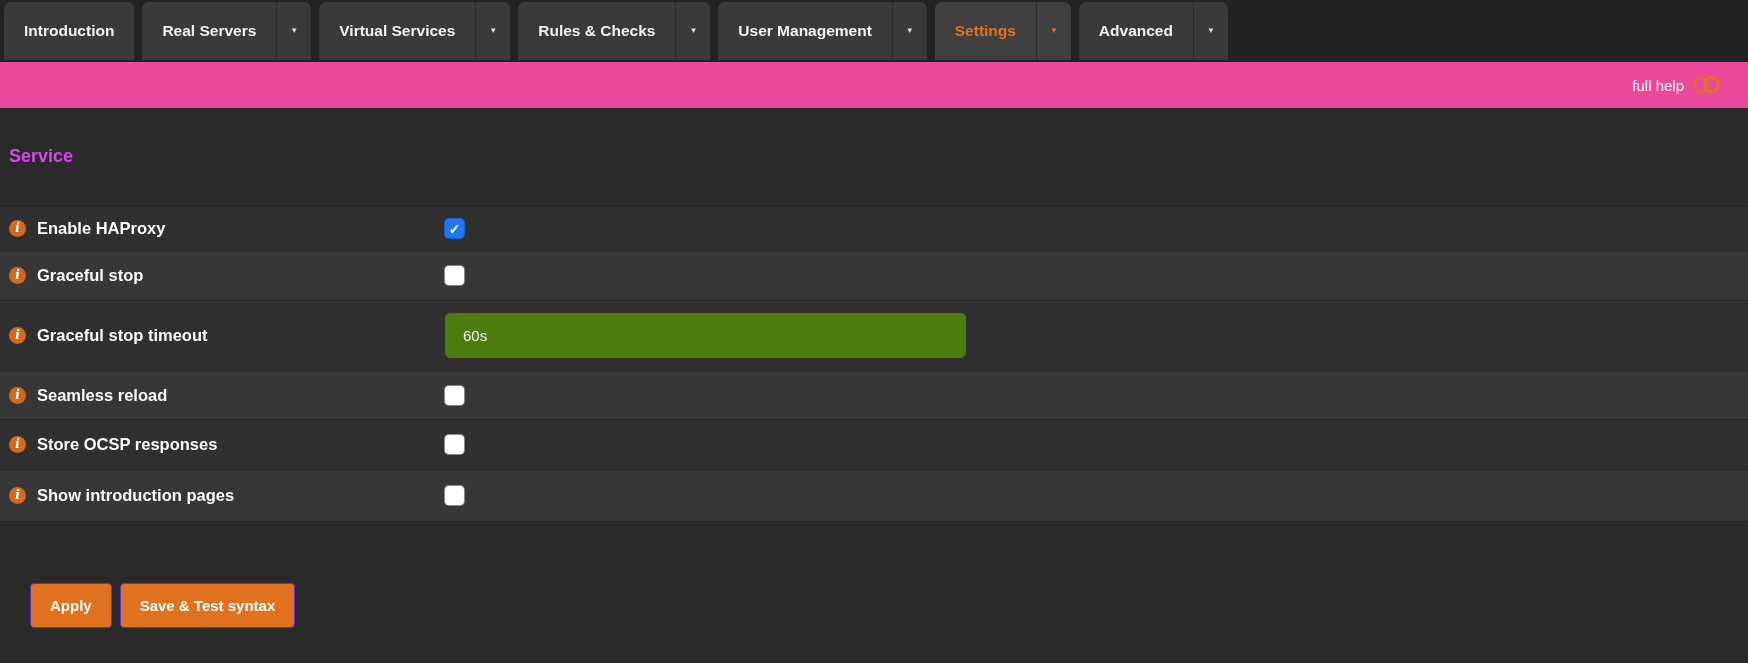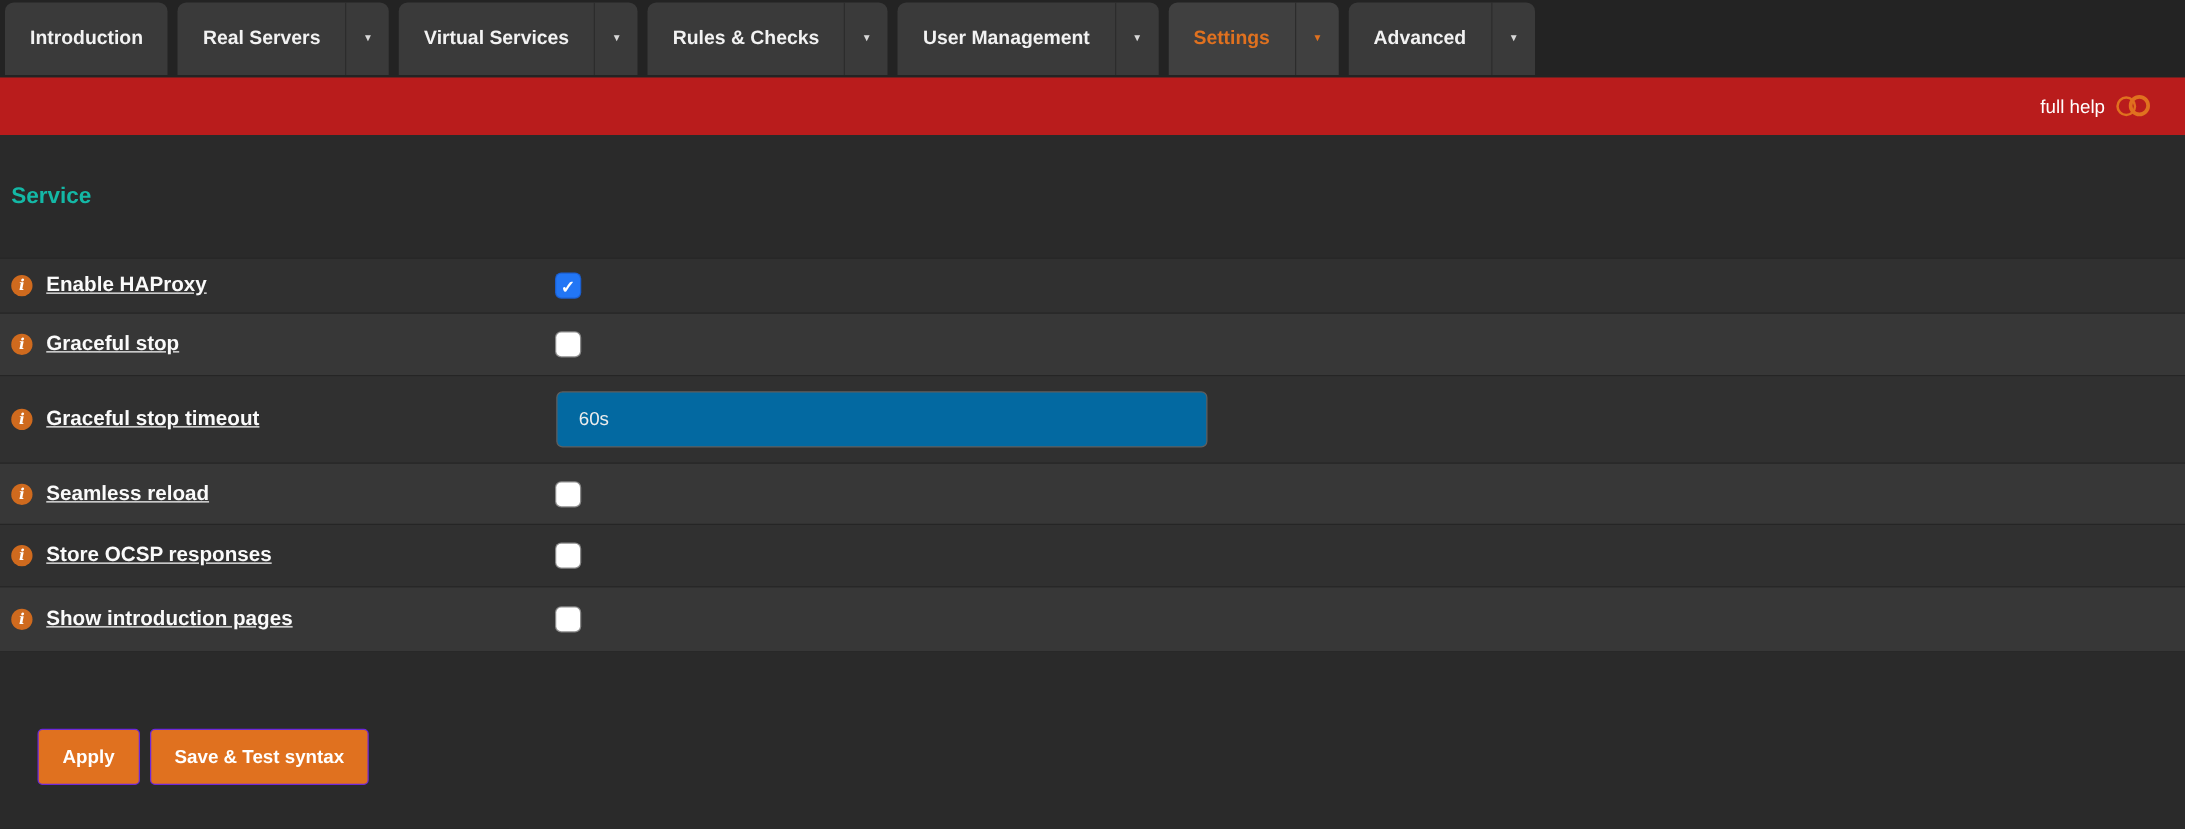--- a/index.html
+++ b/index.html
@@ -33,38 +33,38 @@
     padding:0 13px;
     border-left:1px solid #2c2c2c;
   }
   .caret-glyph { font-size:8px; color:#d8d8d8; line-height:1; }
   .tab.active { background:#404040; }
   .tab.active .tab-label { color:#e0711f; }
   .tab.active .caret-glyph { color:#e0711f; }
 
   
   .helpbar {
-    height:46px; background:#b91c1c;
+    height:46px; background:#ec4899;
     display:flex; align-items:center; justify-content:flex-end;
     padding-right:24px; gap:9px;
   }
   .helpbar-label { font-size:15px; color:#ffffff; }
   .toggle-icon { position:relative; width:31px; height:19px; display:inline-block; }
   .toggle-icon .circ {
     position:absolute; top:1px; width:16px; height:16px;
     border:2.5px solid #e0711f; border-radius:50%;
   }
   .toggle-icon .circ.left  { left:0; }
   .toggle-icon .circ.right { left:10px; border-width:3px; width:17px; height:17px; top:0; }
 
   
   .content { background:#2a2a2a; height:555px; }
   .section-title {
     padding:38px 0 0 9px;
-    font-size:18px; font-weight:bold; color:#14b8a6;
+    font-size:18px; font-weight:bold; color:#d946ef;
   }
 
   .formtable { margin-top:39px; width:100%; }
   .frow {
     display:flex; align-items:center;
     border-bottom:1px solid #252525;
   }
   .frow:first-child { border-top:1px solid #242424; }
   .frow.odd  { background:#303030; }
   .frow.even { background:#373737; }
@@ -74,36 +74,36 @@
     display:flex; align-items:center; gap:11px;
     padding-left:9px;
   }
   .info-icon {
     width:17px; height:17px; flex:none;
     background:#cf6a1e; border-radius:50%;
     color:#fff; font-family:"DejaVu Serif", serif;
     font-style:italic; font-weight:bold; font-size:12px;
     line-height:17px; text-align:center;
   }
-  .flabel { font-size:16.5px; font-weight:bold; color:#fafafa;text-decoration:underline; }
+  .flabel { font-size:16.5px; font-weight:bold; color:#fafafa; }
 
   .control-cell { flex:1; display:flex; align-items:center; }
 
   .cbox {
     width:19px; height:19px; border-radius:4px;
     display:flex; align-items:center; justify-content:center;
     cursor:pointer;
   }
   .cbox.unchecked { background:#ffffff; box-shadow:0 0 0 1px #8a8a8a; }
   .cbox.checked   { background:#2276f5; box-shadow:0 0 0 1px #1b5fd0; }
   .cbox .tick { color:#fff; font-size:14px; font-weight:bold; line-height:1; }
 
   .text-input {
     width:521px; height:45px;
-    background:#0369a1;
+    background:#4d7c0f;
     border:1px solid #5f5f5f; border-radius:5px;
     color:#ececec; font-size:15px;
     font-family:"Liberation Sans", sans-serif;
     padding:0 17px;
     outline:none;
   }
 
   .btn-row { margin:61px 0 0 30px; display:flex; gap:8px; }
   .btn {
     background:#e0711f; color:#ffffff;

